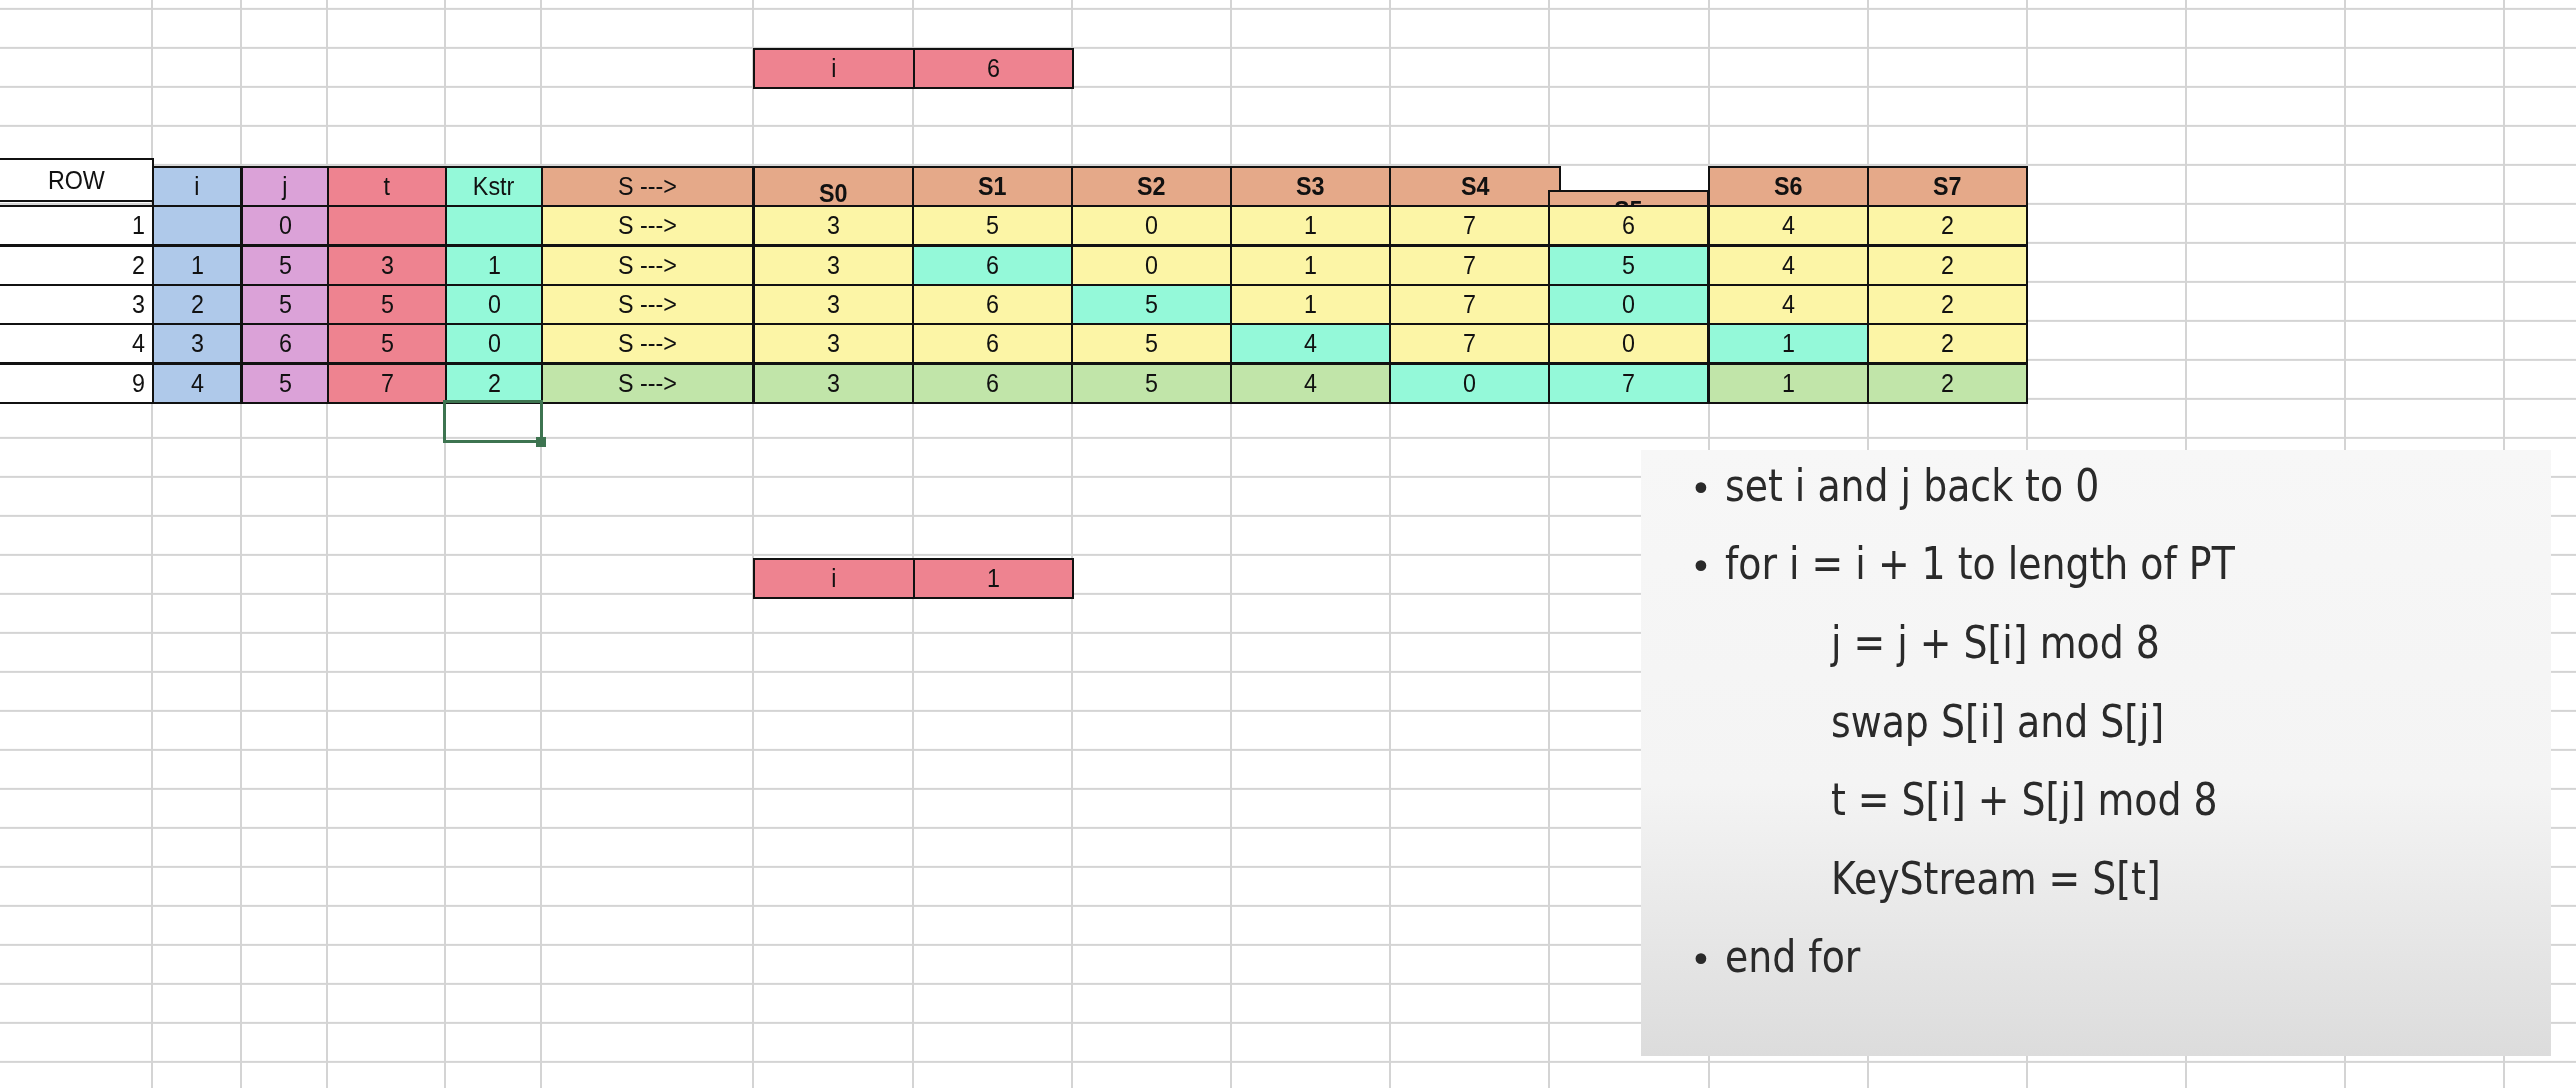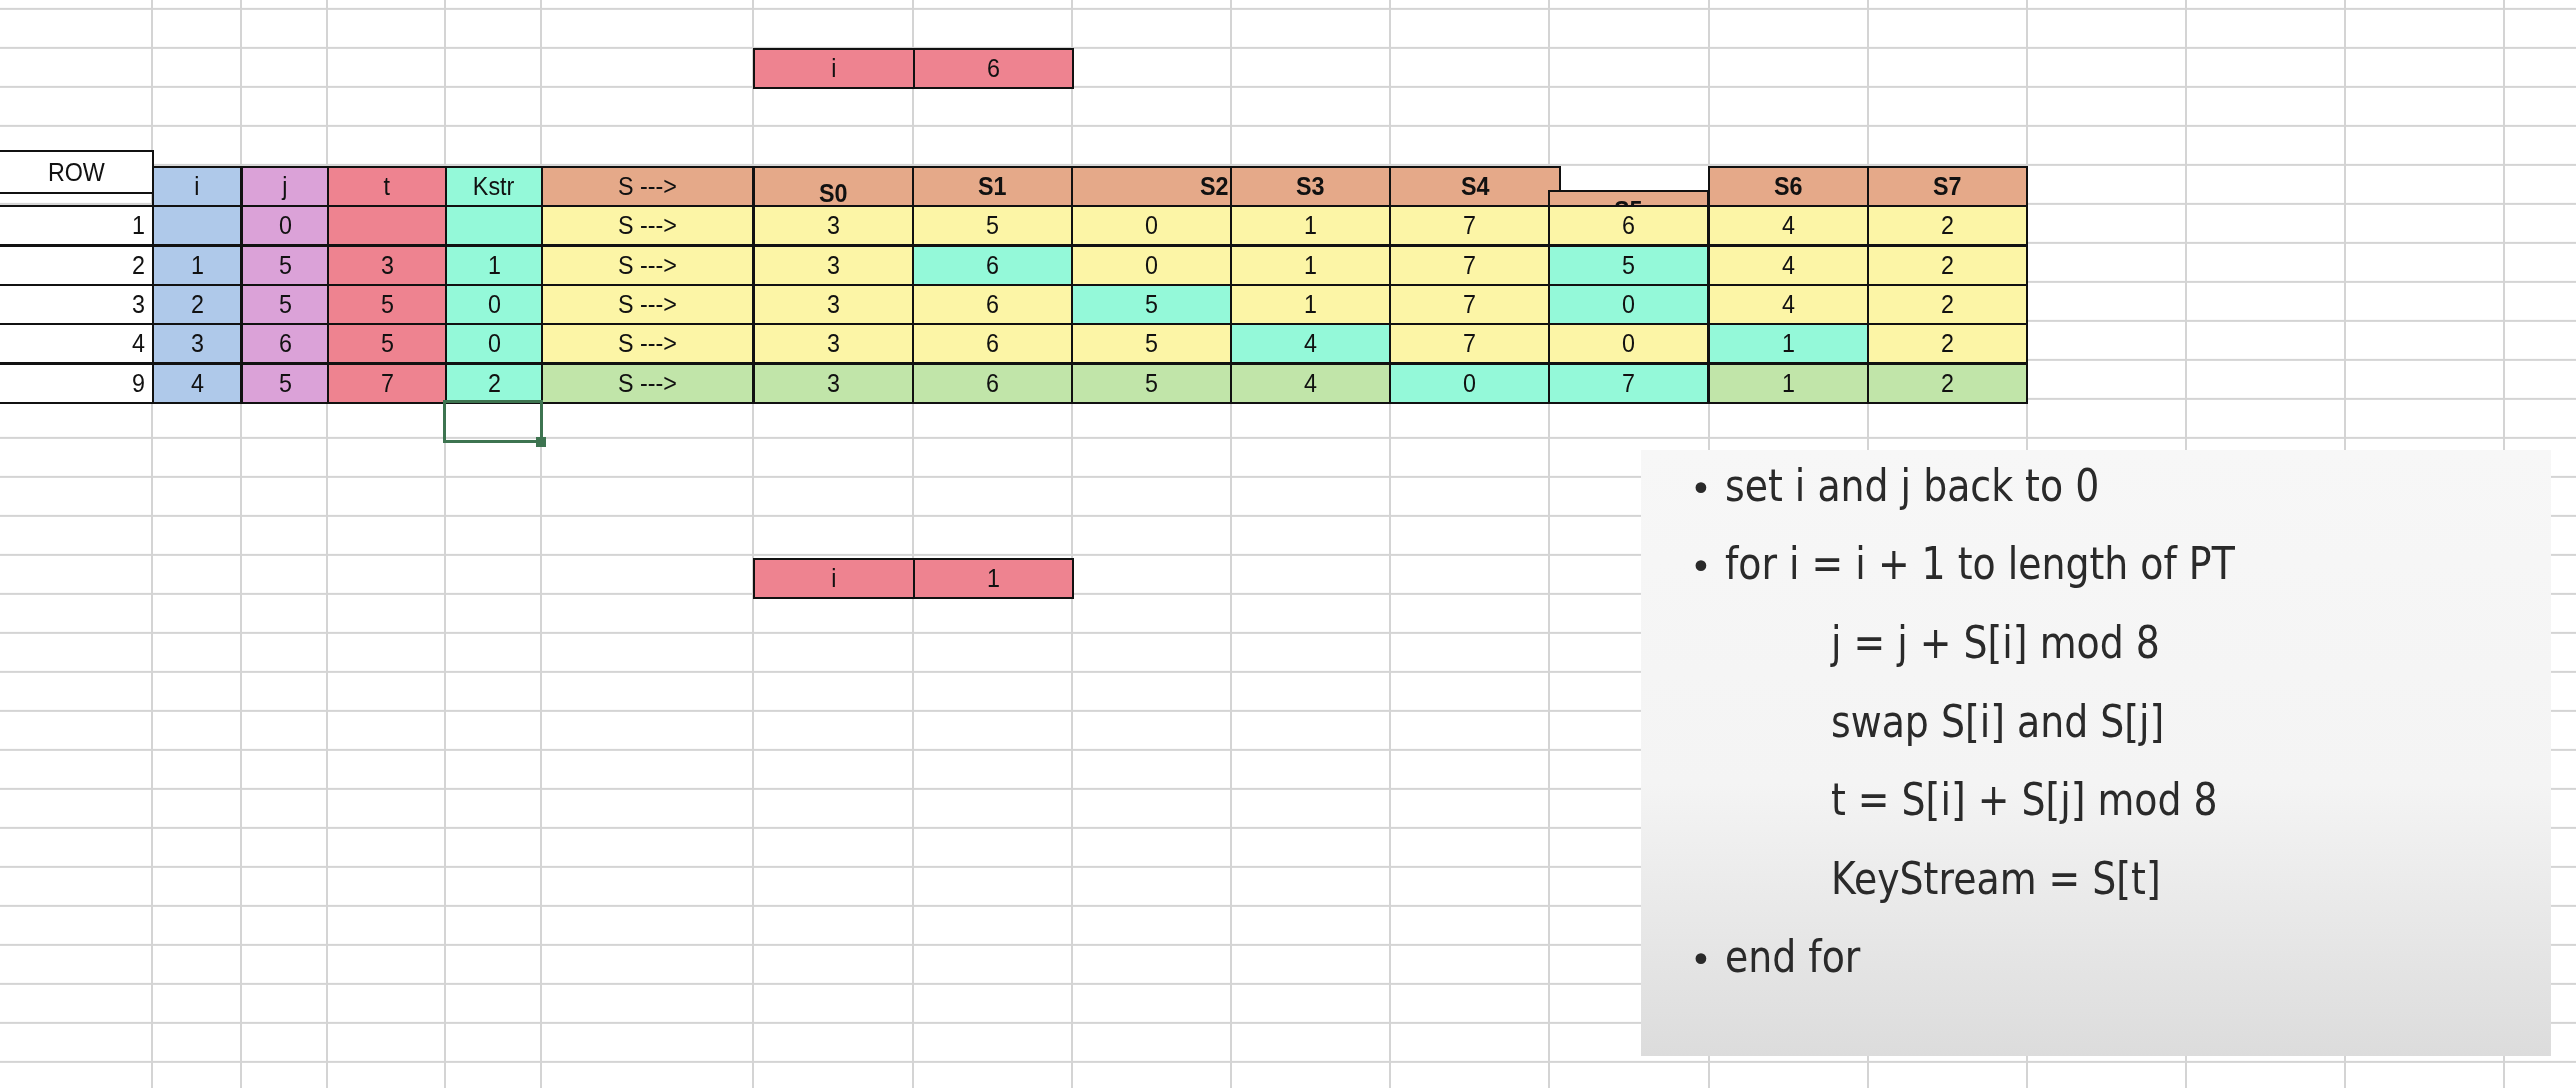--- a/index.html
+++ b/index.html
@@ -76,21 +76,21 @@
   </div>
 
 <div class="cell c-t" style="left:753px;top:48px;width:162px;height:41px;">
     <span>i</span>
   </div>
 <div class="cell c-t" style="left:913px;top:48px;width:161px;height:41px;">
     <span>6</span>
   </div>
 
 <div id="table">
-    <div class="cell c-row" style="left: 0px; top: 150px; width: 154px; height: 44px; border-left: 0px; border-top: 2px solid rgb(17, 17, 17);">
+    <div class="cell c-row" style="left: 0px; top: 158px; width: 154px; height: 44px; border-left: 0px; border-top: 2px solid rgb(17, 17, 17);">
       <span>ROW</span>
     </div>
     <div class="cell c-i" style="left: 152px; top: 166px; width: 90px; height: 41px;">
       <span>i</span>
     </div>
     <div class="cell c-j" style="left: 241px; top: 166px; width: 88px; height: 41px;">
       <span>j</span>
     </div>
     <div class="cell c-t" style="left: 327px; top: 166px; width: 120px; height: 41px;">
       <span>t</span>
@@ -100,21 +100,21 @@
     </div>
     <div class="cell c-h" style="left: 541px; top: 166px; width: 213px; height: 41px;">
       <span>S ---&gt;</span>
     </div>
     <div class="cell c-h bold" style="left: 753px; top: 166px; width: 161px; height: 55px;">
       <span>S0</span>
     </div>
     <div class="cell c-h bold" style="left: 912px; top: 166px; width: 161px; height: 41px;">
       <span>S1</span>
     </div>
-    <div class="cell c-h bold" style="left: 1071px; top: 166px; width: 161px; height: 41px; justify-content: flex-end;">
+    <div class="cell c-h bold" style="left: 1071px; top: 166px; width: 161px; height: 41px;">
       <span>S2</span>
     </div>
     <div class="cell c-h bold" style="left: 1230px; top: 166px; width: 161px; height: 41px;">
       <span>S3</span>
     </div>
     <div class="cell c-h bold" style="left: 1389px; top: 166px; width: 172px; height: 41px;">
       <span>S4</span>
     </div>
     <div class="cell c-h bold" style="left: 1548px; top: 166px; width: 161px; height: 41px; margin-top: 24px;">
       <span>S5</span>

